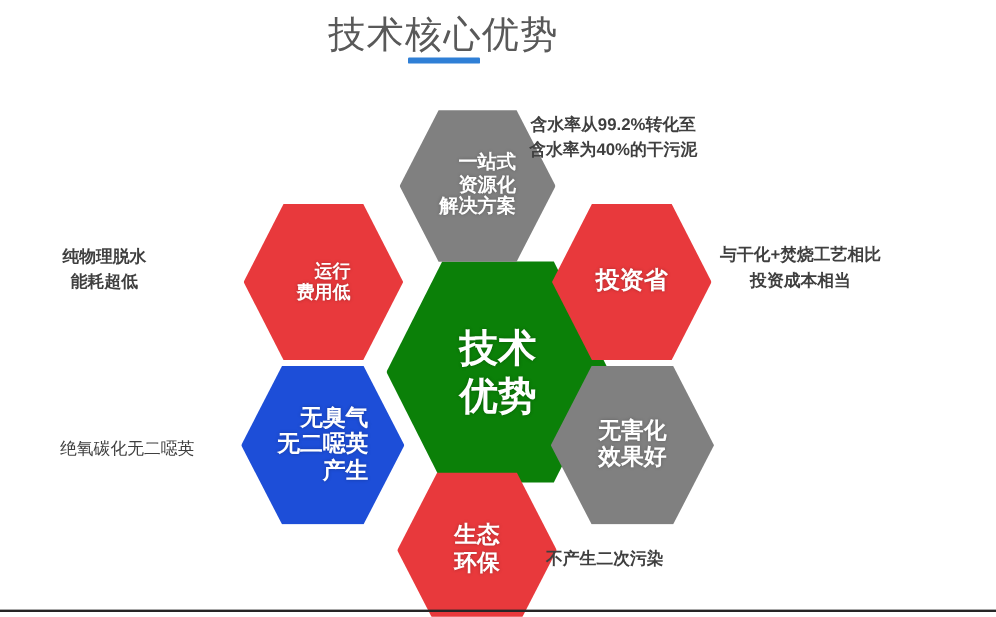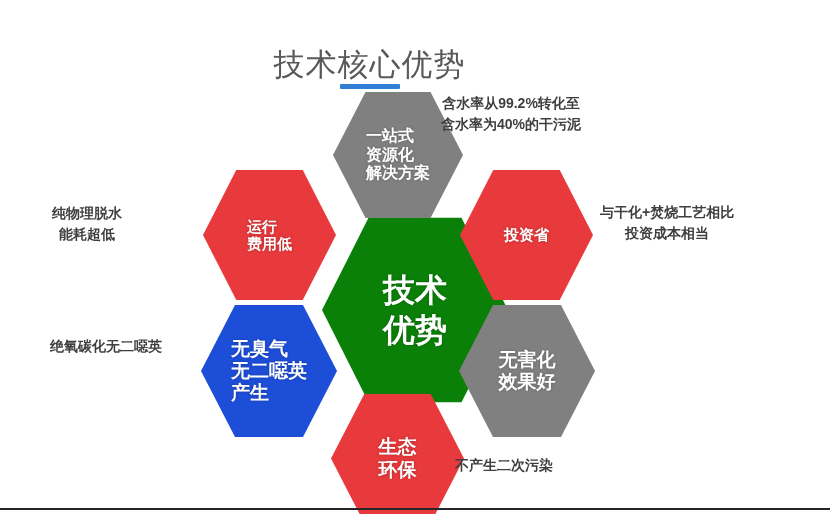--- a/index.html
+++ b/index.html
@@ -15,21 +15,20 @@
     font-family: "Liberation Sans", "DejaVu Sans", sans-serif;
   }
 
   
   #slide-title {
     position: absolute;
     left: 0;
     top: 8px;
     width: 739px;
     text-align: center;
-    margin-top: 36px;
   }
   #slide-title .title-text {
     display: inline-block;
     position: relative;
     font-size: 31px;
     line-height: 42px;
     color: #595959;
     letter-spacing: 1px;
     font-weight: normal;
   }
@@ -51,21 +50,21 @@
     top: 70px;
     width: 830px;
     height: 430px;
   }
 
   .hex {
     position: absolute;
     display: flex;
     align-items: center;
     justify-content: center;
-    text-align: left;
+    text-align: right;
     color: #ffffff;
     -webkit-clip-path: polygon(25% 1.5%, 75% 1.5%, 100% 50%, 75% 98.5%, 25% 98.5%, 0% 50%);
     clip-path: polygon(25% 1.5%, 75% 1.5%, 100% 50%, 75% 98.5%, 25% 98.5%, 0% 50%);
   }
   .hex .hex-label {
     font-weight: bold;
     line-height: 1.16;
     text-shadow: 0 0 3px rgba(0,0,0,0.28);
     padding: 0 4px;
     white-space: pre-line;
@@ -105,21 +104,21 @@
   #hex-upper-left .hex-label { font-size: 15px; }
 
   
   #hex-upper-right {
     left: 460px;
     top: 98px;
     width: 133px;
     height: 134px;
     background: #e8393c;
   }
-  #hex-upper-right .hex-label { font-size: 15px; }
+  #hex-upper-right .hex-label { font-size: 20px; }
 
   
   #hex-lower-left {
     left: 201px;
     top: 233px;
     width: 136px;
     height: 136px;
     background: #1d4ed8;
     font-family: Liberation Serif, serif;
   }
@@ -148,21 +147,21 @@
   
   .annotation {
     position: absolute;
     color: #3f3f3f;
     font-size: 14px;
     line-height: 21px;
     white-space: nowrap;
   }
   .annotation .l1 { font-weight: bold; display: block; }
   .annotation .l2 { font-weight: bold; display: block; }
-  .annotation.plain .l2 { font-weight: bold; }
+  .annotation.plain .l2 { font-weight: normal; margin-top: 27px; }
 
   #anno-top-right   { left: 441px; top: 23px;  text-align: center; }
   #anno-left        { left: 52px;  top: 133px; text-align: center; }
   #anno-right       { left: 600px; top: 132px; text-align: center; }
   #anno-lower-left  { left: 50px;  top: 266px; text-align: center; }
   #anno-lower-right { left: 598px; top: 271px; text-align: center; }
   #anno-bottom      { left: 455px; top: 385px; text-align: left; }
 
   
   #bottom-rule {

